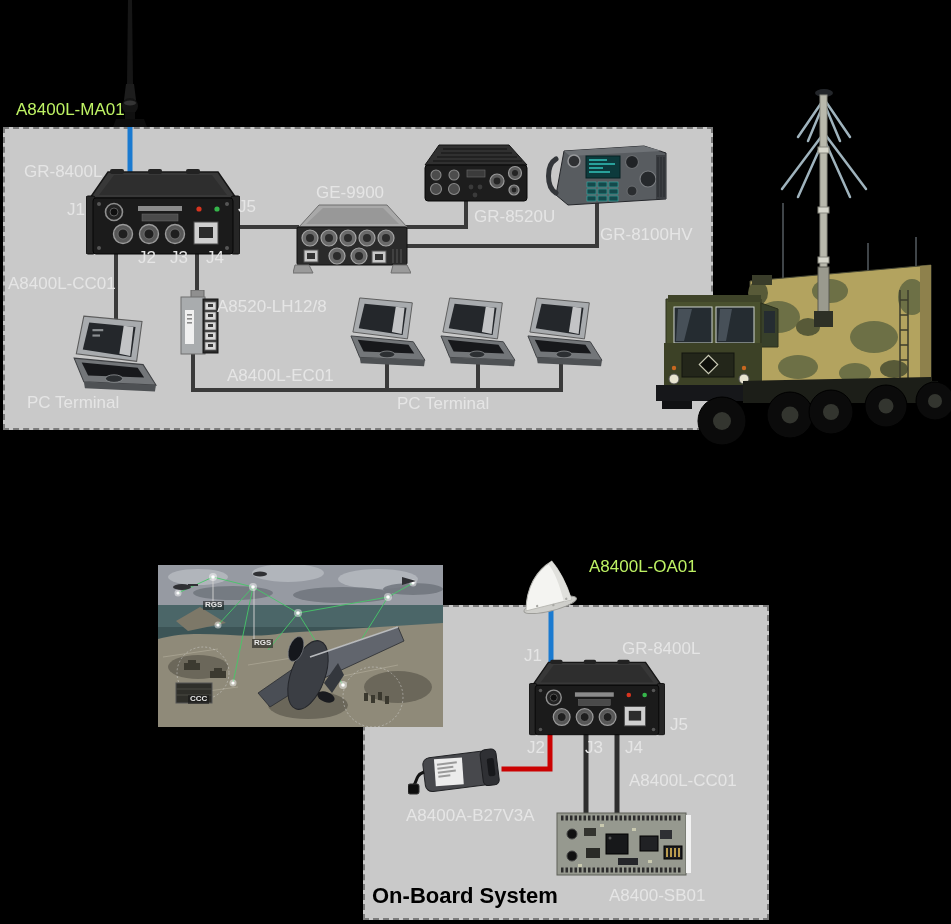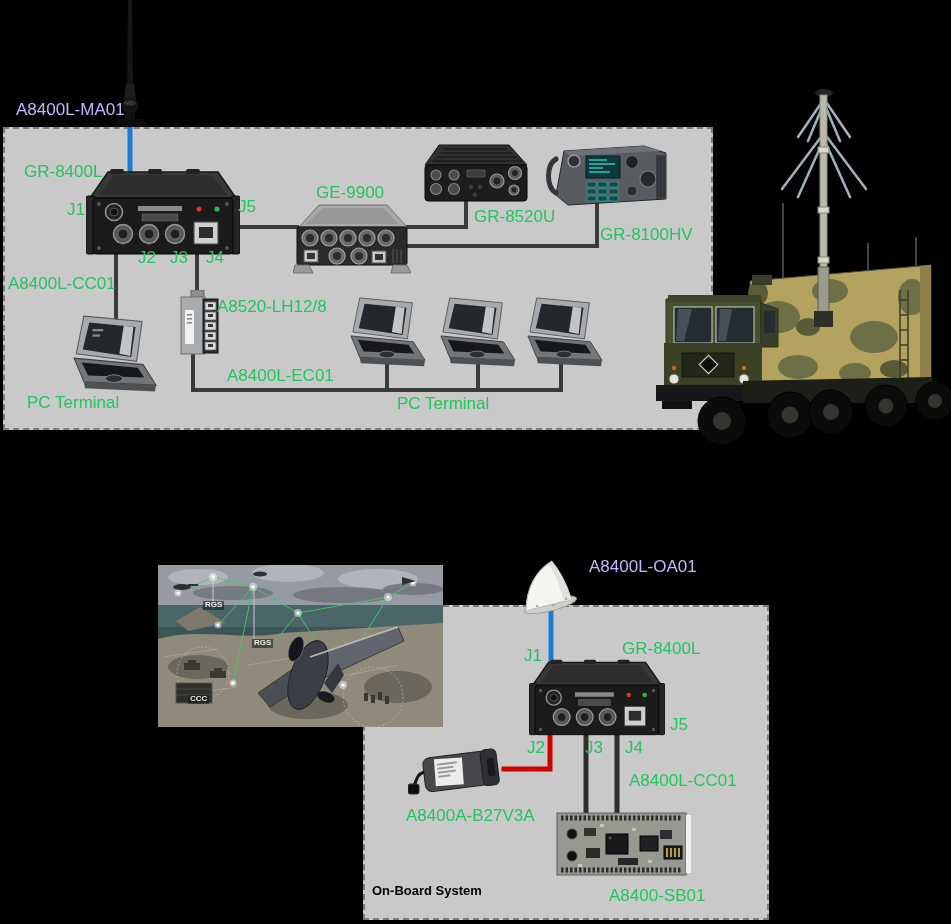--- a/index.html
+++ b/index.html
@@ -4,23 +4,23 @@
 <style>
   * { margin:0; padding:0; box-sizing:border-box; }
   html,body { background:#000; }
   body { font-family:"Liberation Sans", sans-serif; }
   #stage { position:relative; width:951px; height:924px; background:#000; overflow:hidden; }
   .panel { position:absolute; background:#c9c9c9; border:2px dashed #7b7b7b; z-index:1; }
   #panel-top    { left:3px;   top:127px; width:710px; height:303px; }
   #panel-bottom { left:363px; top:605px; width:406px; height:315px; }
   #wires { position:absolute; left:0; top:0; z-index:2; }
   .dev { position:absolute; z-index:3; }
-  .lbl { position:absolute; z-index:4; font-size:17px; color:#22c55e; white-space:nowrap; line-height:1.1; }
-  .lbl-gray { color:#c4b5fd; }
-  .lbl-bold { font-weight:bold; color:#000; font-size:13px; }
+  .lbl { position:absolute; z-index:4; font-size:17px; color:#e5e5e5; white-space:nowrap; line-height:1.1; }
+  .lbl-gray { color:#bef264; }
+  .lbl-bold { font-weight:bold; color:#000; font-size:22px; }
   .scene-lbl { position:absolute; z-index:5; font-size:8px; font-weight:bold; color:#e9e9e9;
                background:rgba(20,20,20,.55); padding:0 2px; line-height:1.1; }
 </style>
 </head>
 <body>
 
 <div id="stage">
 
   <div class="panel" id="panel-top"></div>
   <div class="panel" id="panel-bottom"></div>

